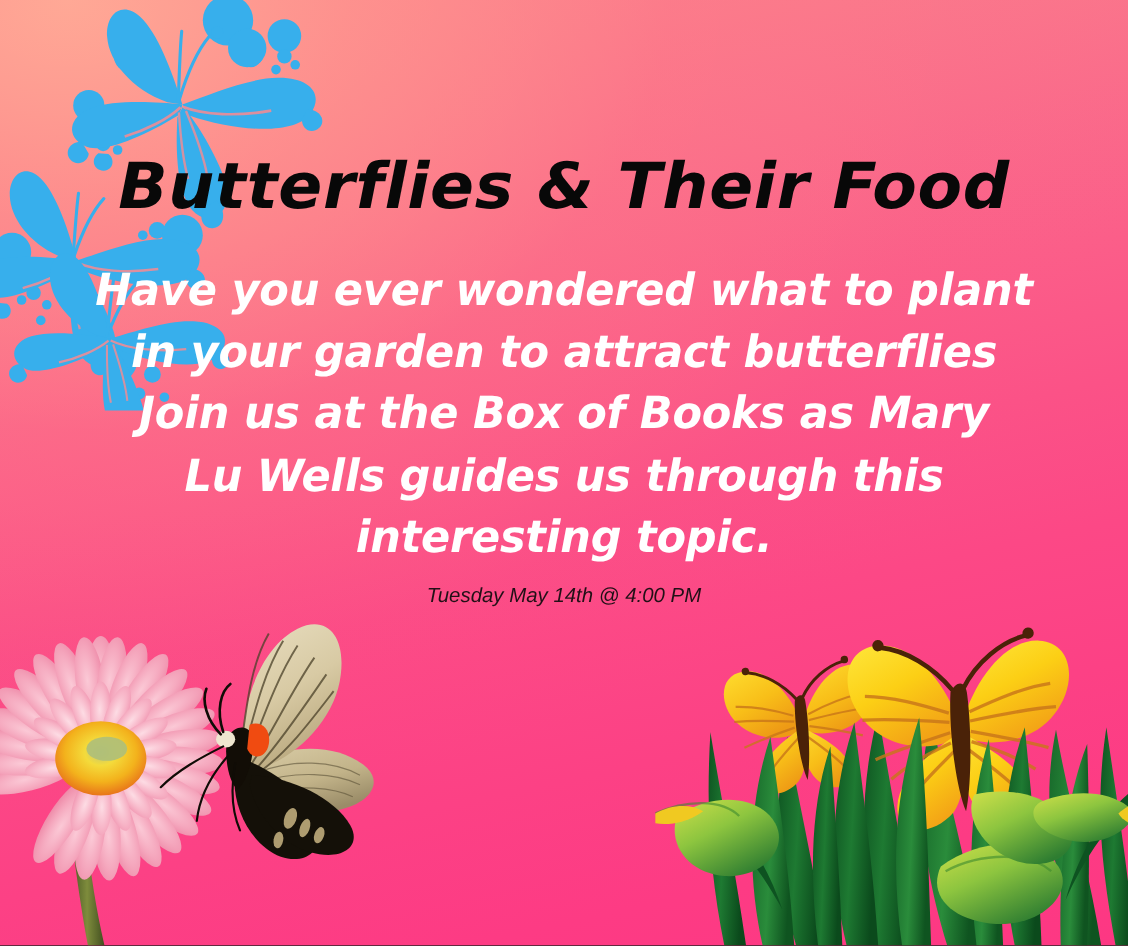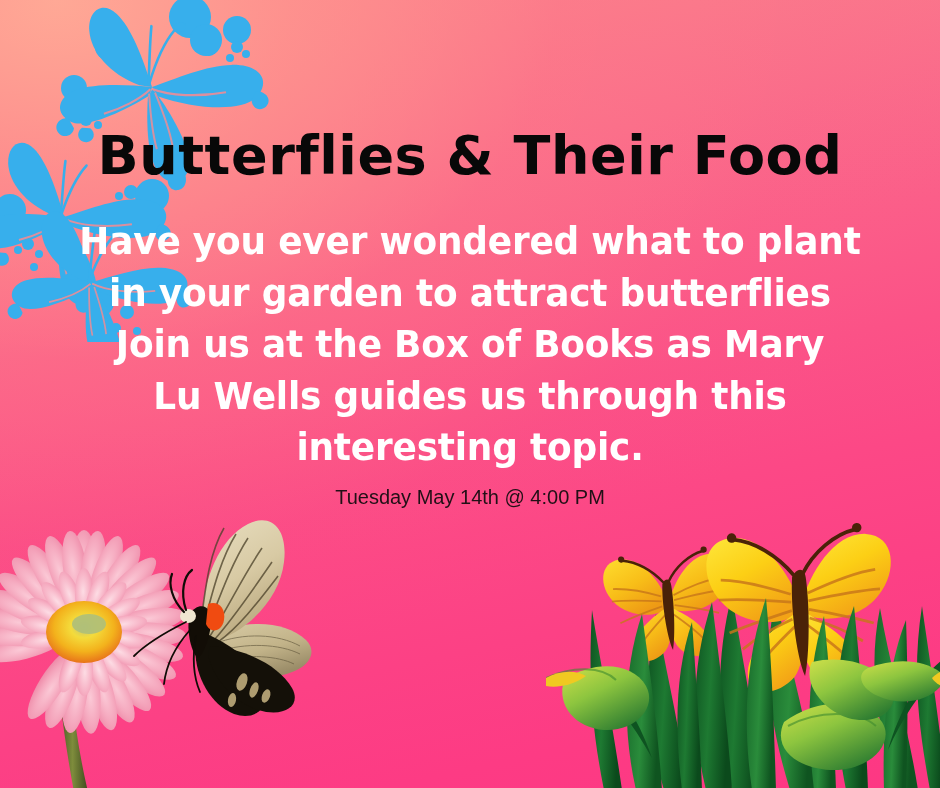--- a/index.html
+++ b/index.html
@@ -23,20 +23,21 @@
       linear-gradient(168deg,
         #FB8A8E 0%,
         #FA7B8C 14%,
         #FA6E8B 26%,
         #FB5E89 40%,
         #FB5287 52%,
         #FC4886 64%,
         #FC4185 76%,
         #FD3B84 88%,
         #FD3783 100%);
+    font-style: italic;
   }
 
   
   .deco-butterflies {
     position: absolute;
     left: -6px;
     top: -8px;
     width: 300px;
     height: 350px;
     pointer-events: none;
@@ -82,21 +83,21 @@
     white-space: nowrap;
   }
   .poster-date {
     position: absolute;
     left: 0;
     top: 482px;
     width: 940px;
     color: #211016;
     font-family: "Liberation Sans", sans-serif;
     font-weight: normal;
-    font-size: 20px;
+    font-size: 17px;
     line-height: 30px;
     white-space: nowrap;
     text-align: center;
   }
 
   
   .flower-scene {
     position: absolute;
     left: -12px;
     bottom: -4px;

